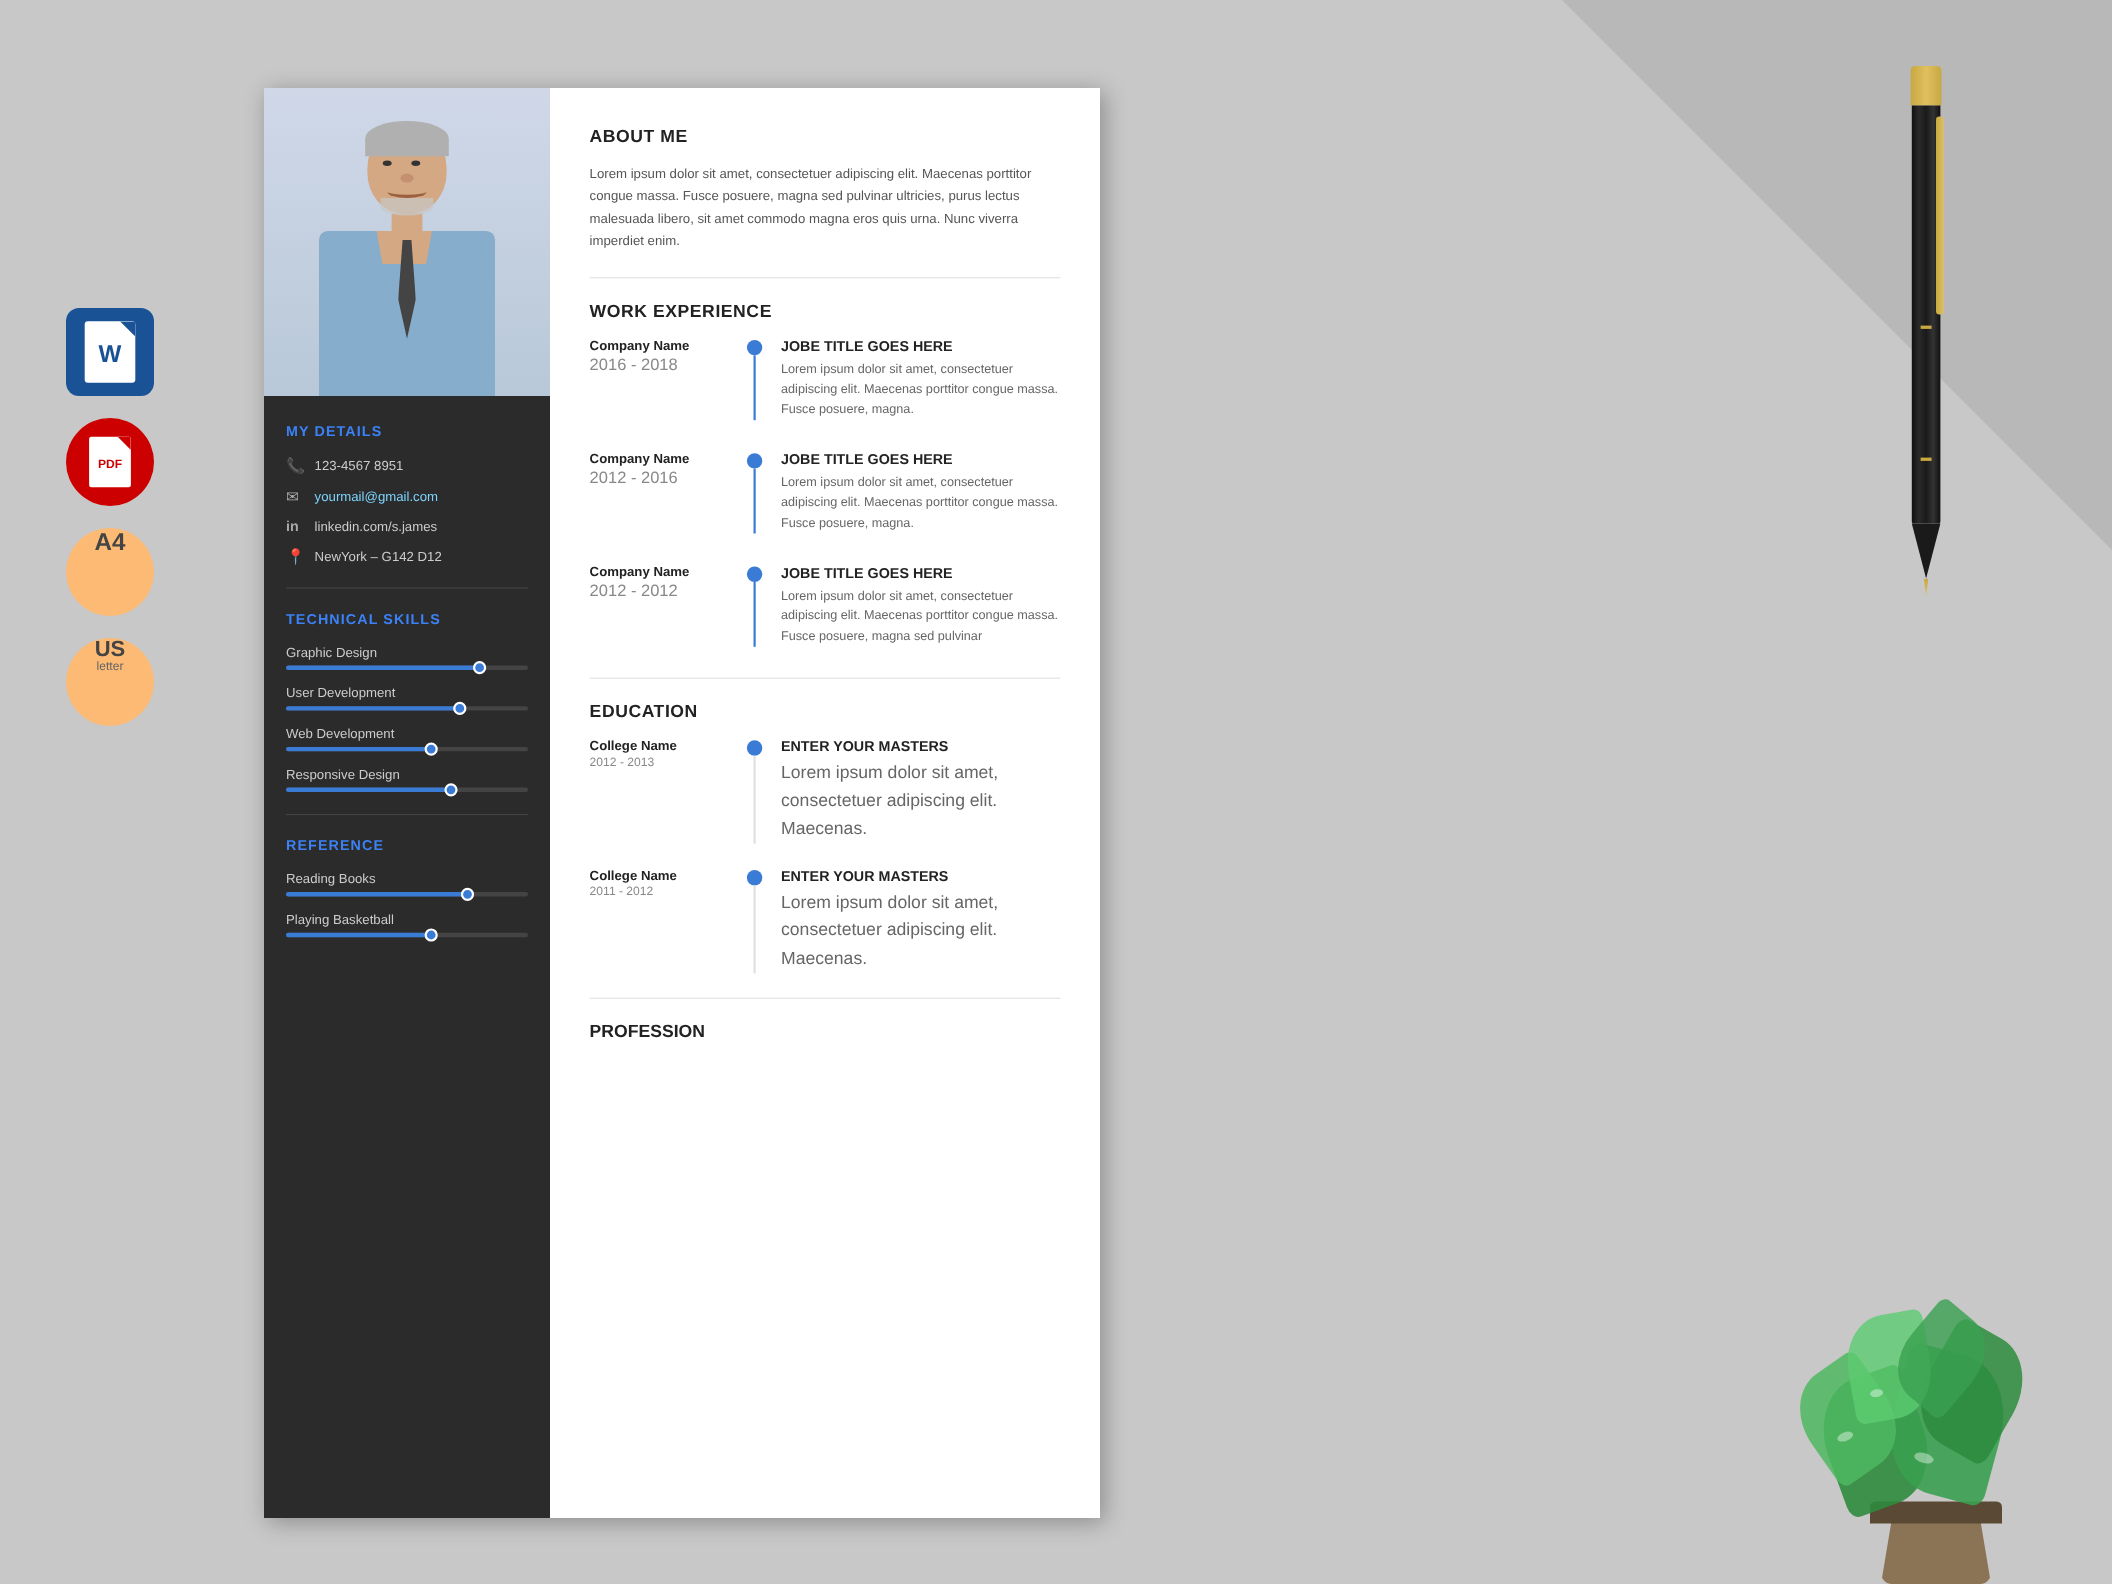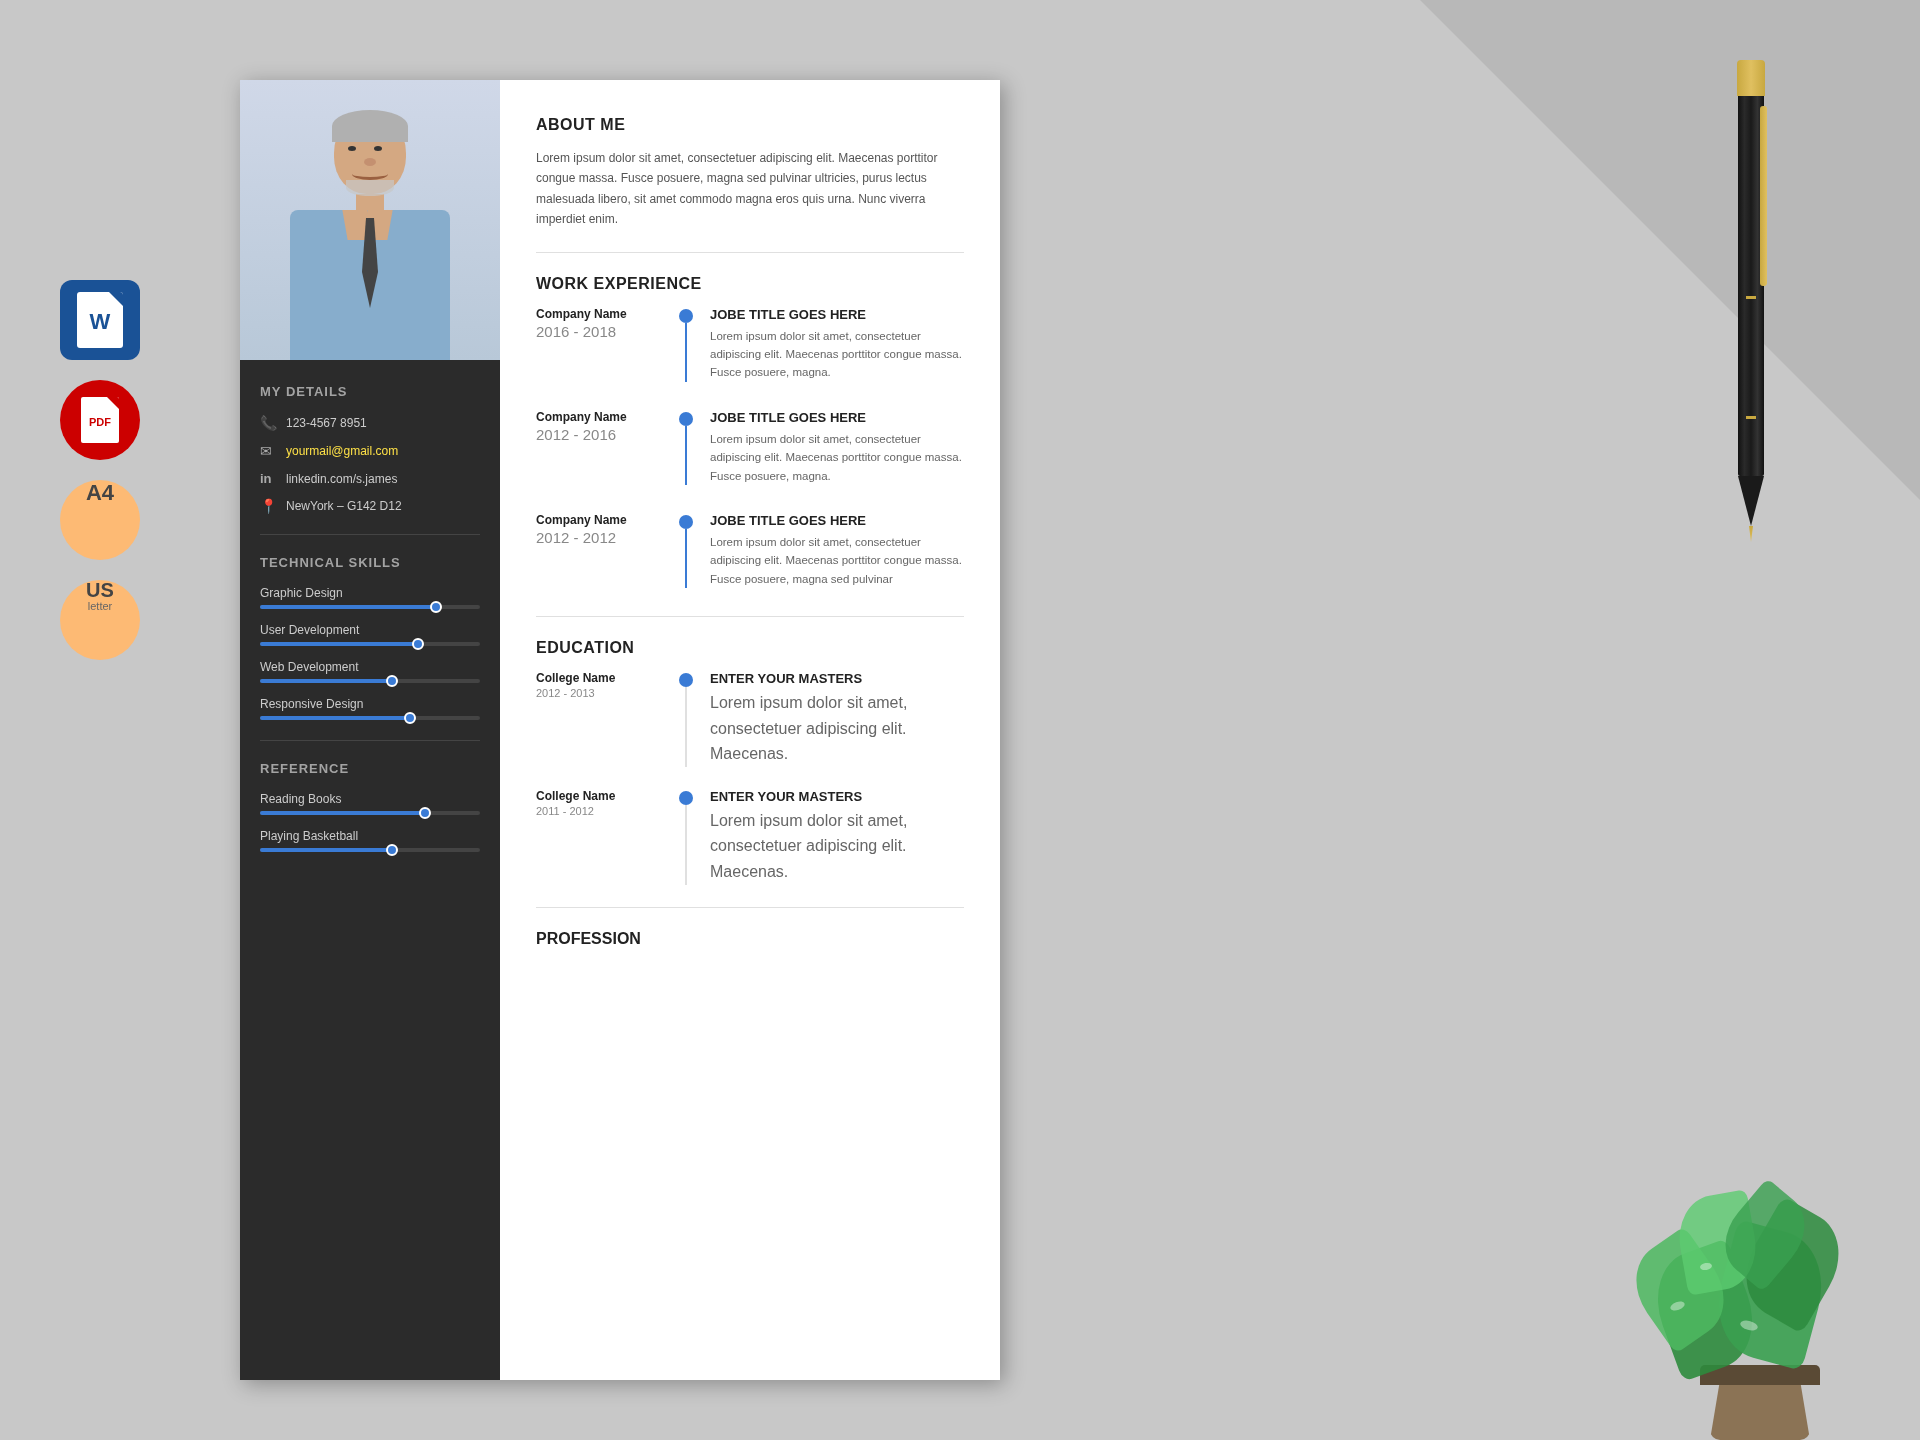--- a/index.html
+++ b/index.html
@@ -121,21 +121,21 @@
       letter-spacing: 2px;
       margin-top: 3px;
     }
 
     .left-content {
       padding: 24px 20px;
       flex: 1;
     }
 
     .section-title-left {
-      color: #a3a3a3;
+      color: #3b82f6;
       font-size: 13px;
       font-weight: 700;
       letter-spacing: 1px;
       margin-bottom: 16px;
     }
 
     .detail-item {
       display: flex;
       align-items: center;
       gap: 10px;
@@ -148,21 +148,21 @@
       width: 16px;
       flex-shrink: 0;
     }
 
     .detail-text {
       color: #ccc;
       font-size: 12px;
     }
 
     .detail-link {
-      color: #fde047;
+      color: #7dd3fc;
       font-size: 12px;
       text-align: right;
     }
 
     .section-divider-left {
       border: none;
       border-top: 1px solid #444;
       margin: 20px 0;
     }
 

